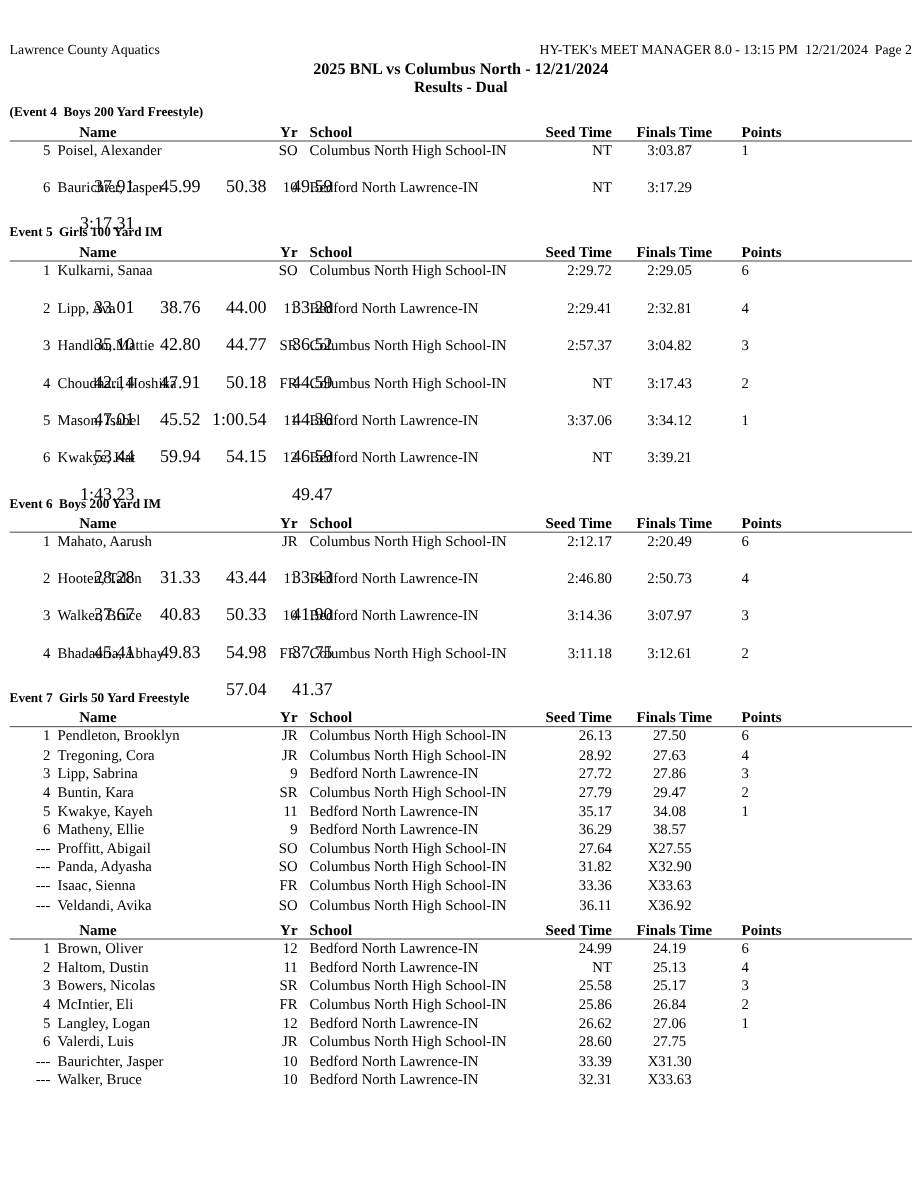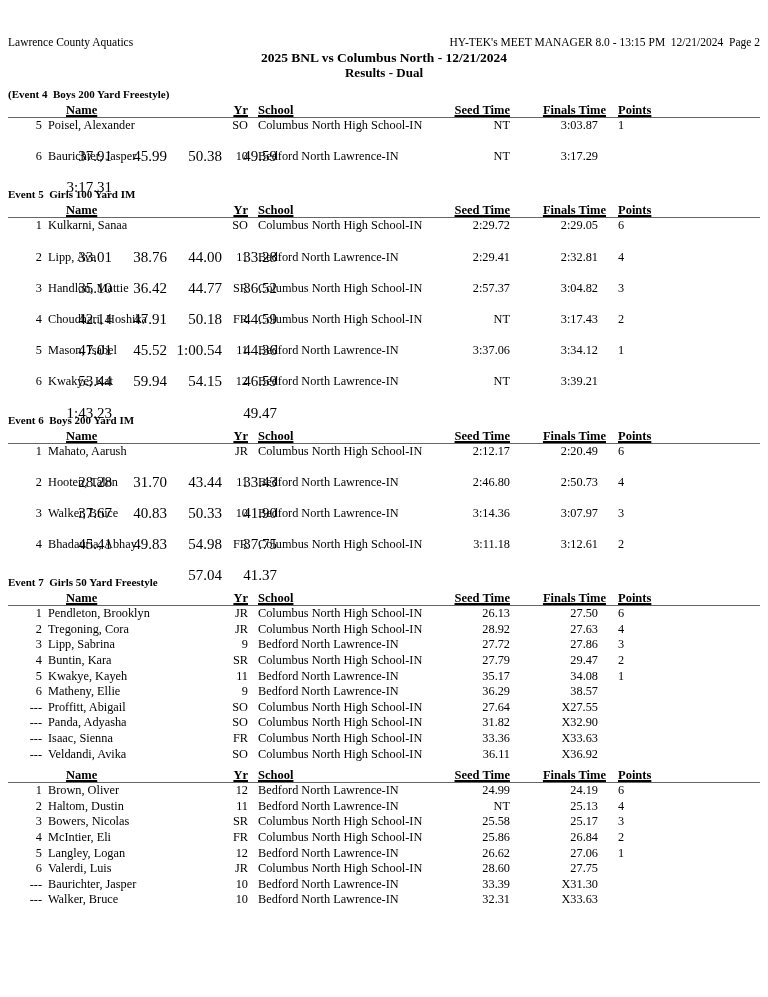--- a/index.html
+++ b/index.html
@@ -56,30 +56,29 @@
     white-space: pre;
   }
   .col-header {
     font-weight: bold;
     font-size: 12.5px;
     line-height: 14px;
     height: 14px;
     border-bottom: 1.5px solid #666;
   }
   .col-header span {
-    text-decoration: underline;
     text-decoration-thickness: 1.5px;
   }
   .c-place  { text-align: right; }
   .c-name   { padding-left: 6px; overflow: hidden; }
   .col-header .c-name { padding-left: 24px; text-indent: 0; }
   .c-yr     { text-align: right; }
   .c-school { padding-left: 10px; overflow: hidden; }
   .c-seed   { text-align: right; padding-right: 8px; }
-  .c-finals { text-align: right; padding-right: 8px; }
+  .c-finals { text-align: center; padding-right: 8px; }
   .col-header .c-finals { padding-right: 0; }
   .c-points { text-align: left; padding-left: 12px; }
   .splits-row {
     margin-left: 34px;
     font-size: 15px;
     line-height: 15.6px;
     height: 15.6px;
     white-space: pre;
   }
   .split {
@@ -172,21 +171,21 @@
     <span class="c-place">2</span>
     <span class="c-name">Lipp, Ava</span>
     <span class="c-yr">11</span>
     <span class="c-school">Bedford North Lawrence-IN</span>
     <span class="c-seed">2:29.41</span>
     <span class="c-finals">2:32.81</span>
     <span class="c-points">4</span>
   </div>
 
   <div class="splits-row">
-    <span class="split">35.10</span><span class="split">36.42</span><span class="split">44.77</span><span class="split">36.52</span>
+    <span class="split">35.10</span><span class="split">42.80</span><span class="split">44.77</span><span class="split">36.52</span>
   </div>
 
   <div class="grid-row result-row">
     <span class="c-place">3</span>
     <span class="c-name">Handlon, Mattie</span>
     <span class="c-yr">SR</span>
     <span class="c-school">Columbus North High School-IN</span>
     <span class="c-seed">2:57.37</span>
     <span class="c-finals">3:04.82</span>
     <span class="c-points">3</span>
@@ -256,21 +255,21 @@
     <span class="c-place">1</span>
     <span class="c-name">Mahato, Aarush</span>
     <span class="c-yr">JR</span>
     <span class="c-school">Columbus North High School-IN</span>
     <span class="c-seed">2:12.17</span>
     <span class="c-finals">2:20.49</span>
     <span class="c-points">6</span>
   </div>
 
   <div class="splits-row">
-    <span class="split">28.28</span><span class="split">31.70</span><span class="split">43.44</span><span class="split">33.43</span>
+    <span class="split">28.28</span><span class="split">31.33</span><span class="split">43.44</span><span class="split">33.43</span>
   </div>
 
   <div class="grid-row result-row">
     <span class="c-place">2</span>
     <span class="c-name">Hooten, Talon</span>
     <span class="c-yr">11</span>
     <span class="c-school">Bedford North Lawrence-IN</span>
     <span class="c-seed">2:46.80</span>
     <span class="c-finals">2:50.73</span>
     <span class="c-points">4</span>

